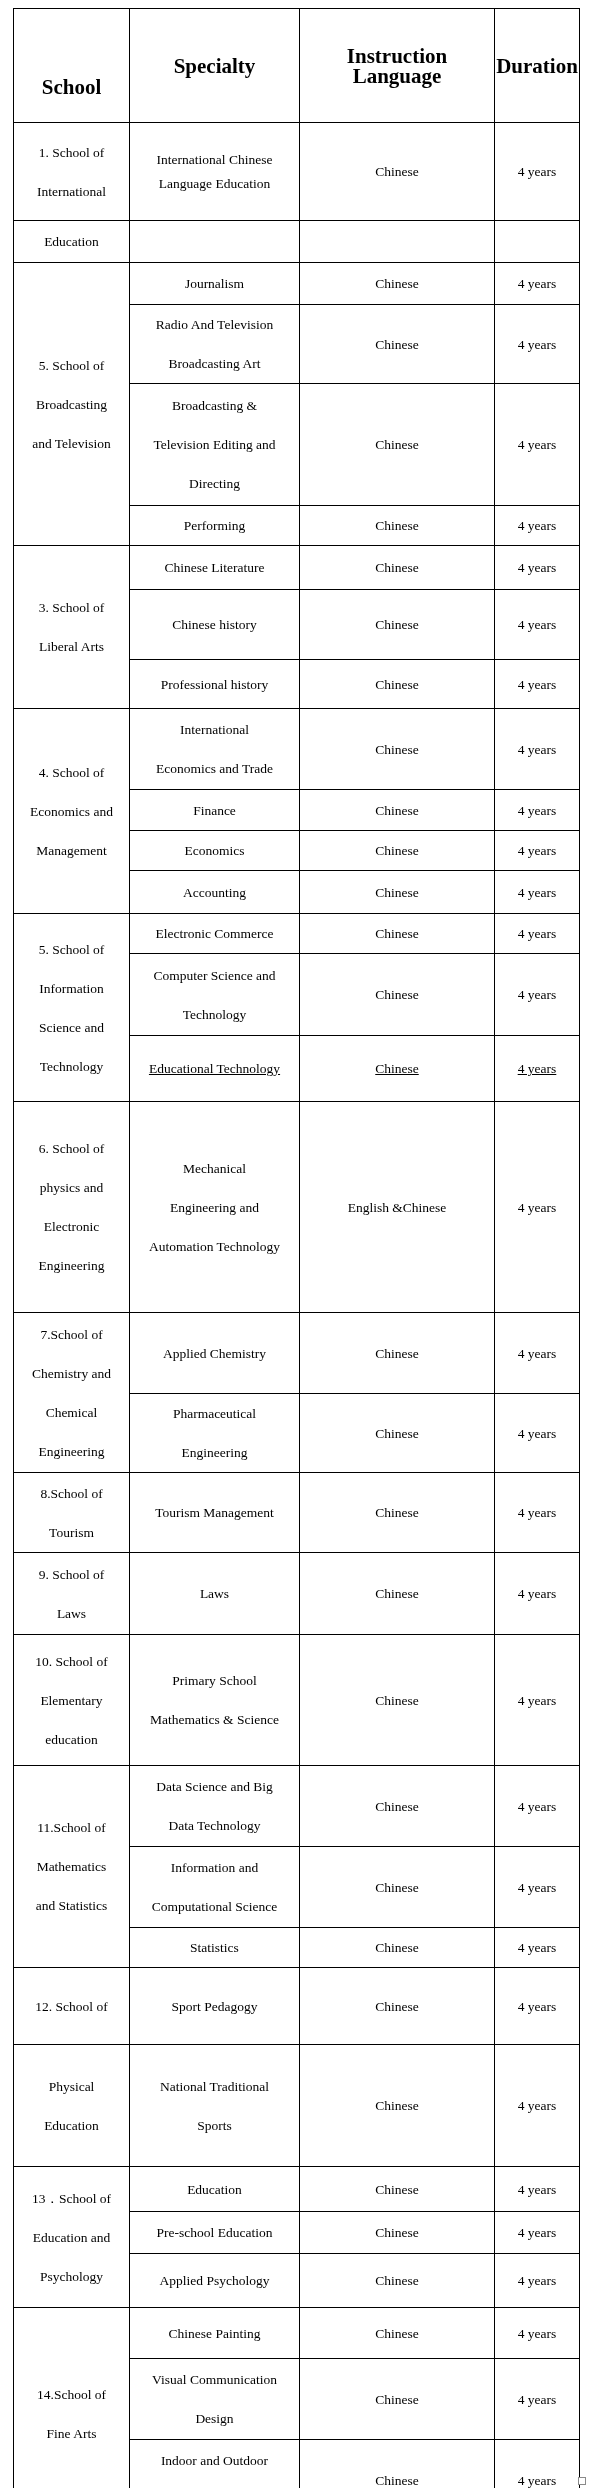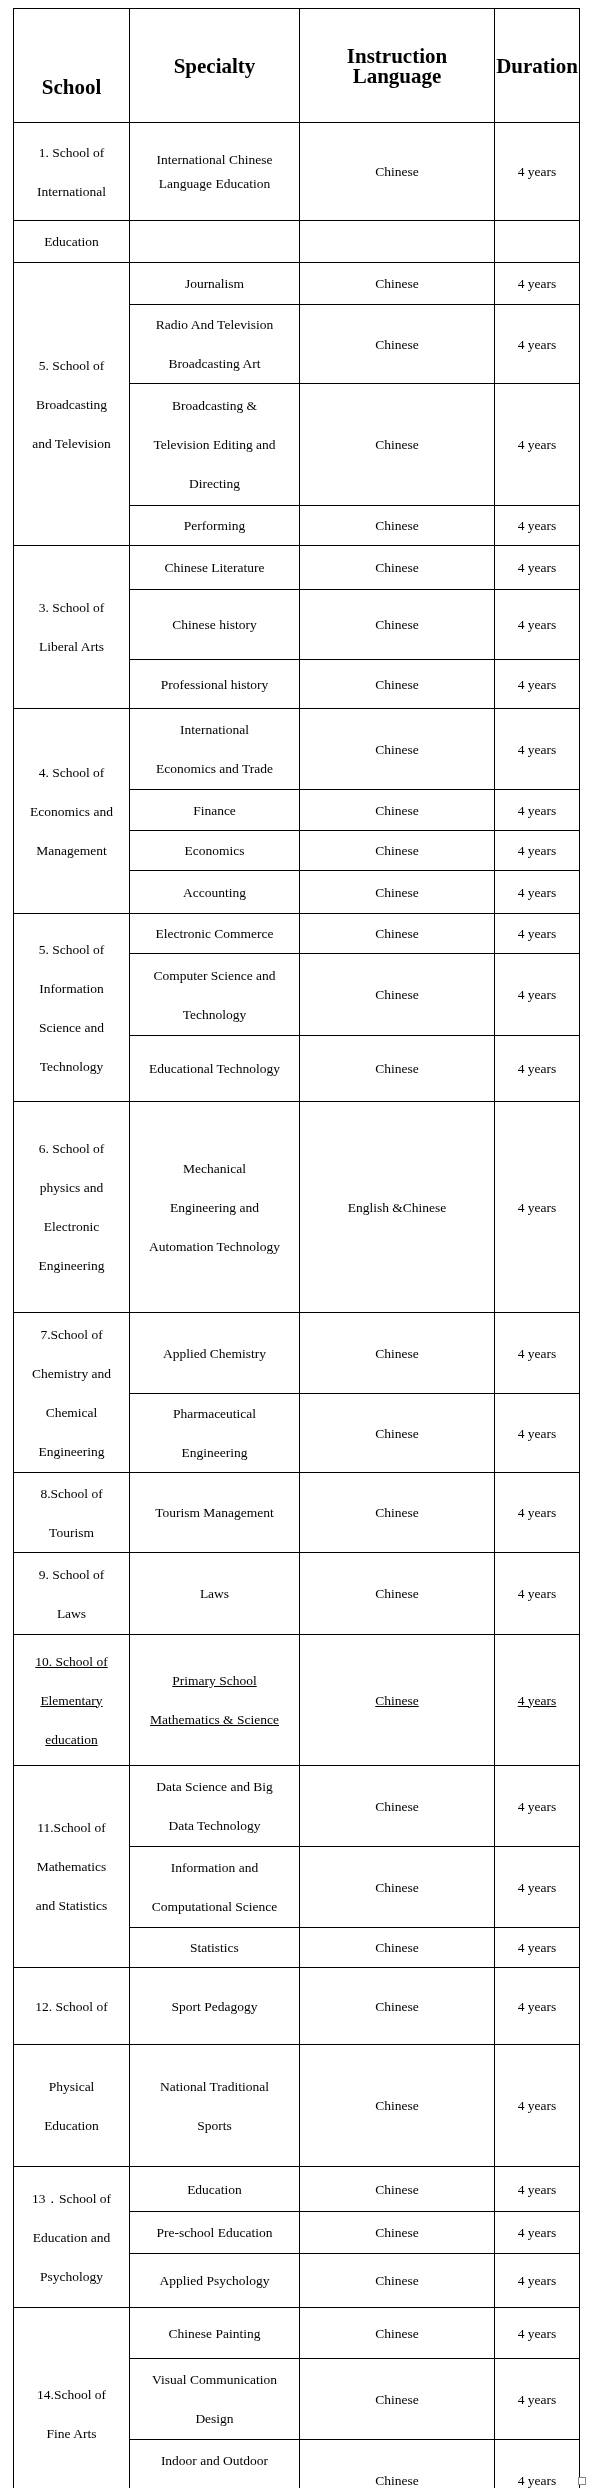--- a/index.html
+++ b/index.html
@@ -162,21 +162,21 @@
       <td>Electronic Commerce</td>
       <td>Chinese</td>
       <td>4 years</td>
     </tr>
     <tr style="height:82px;margin-top:40px;">
       <td>Computer Science and
 Technology</td>
       <td>Chinese</td>
       <td>4 years</td>
     </tr>
-    <tr style="height:66px;">
+    <tr style="height:66px;text-decoration:underline;">
       <td>Educational Technology</td>
       <td>Chinese</td>
       <td>4 years</td>
     </tr>
 
     <tr style="height:211px;">
       <td>6. School of
 physics and
 Electronic
 Engineering</td>
@@ -212,21 +212,21 @@
     </tr>
 
     <tr style="height:82px;">
       <td>9. School of
 Laws</td>
       <td>Laws</td>
       <td>Chinese</td>
       <td>4 years</td>
     </tr>
 
-    <tr style="height:131px;text-decoration:underline;">
+    <tr style="height:131px;">
       <td>10. School of
 Elementary
 education</td>
       <td>Primary School
 Mathematics &amp; Science</td>
       <td>Chinese</td>
       <td>4 years</td>
     </tr>
 
     <tr style="height:81px;">

